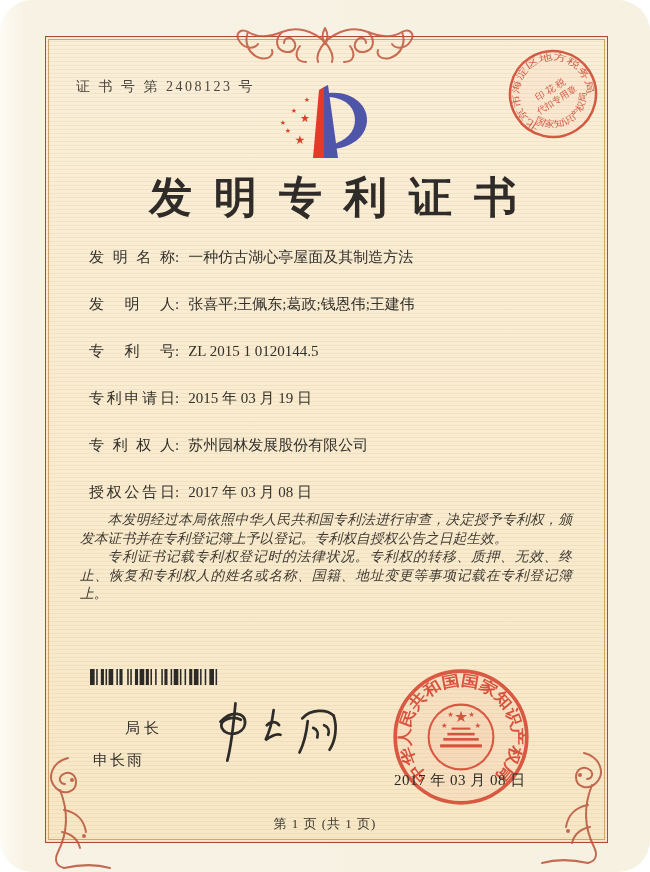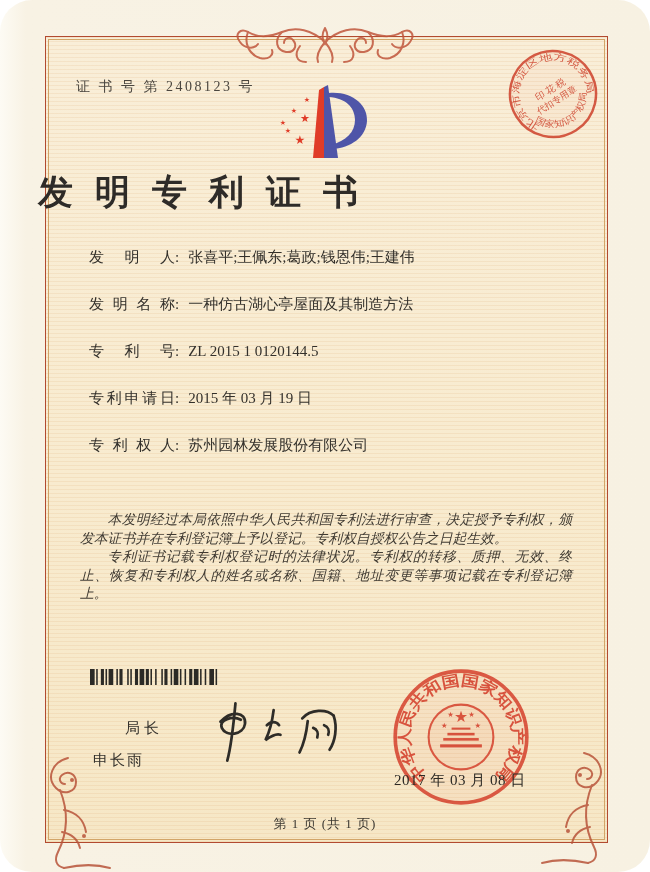--- a/index.html
+++ b/index.html
@@ -25,21 +25,21 @@
     content:""; position:absolute; inset:2px; border:1px solid #d2a568;
   }
   .ornament{ position:absolute; z-index:3; }
   .cert-no{
     position:absolute; left:76px; top:78px; z-index:4;
     font-size:14px; letter-spacing:2.5px; color:#4b463f;
   }
   .logo{ position:absolute; left:272px; top:84px; width:108px; height:84px; z-index:4; }
   .title{
     position:absolute; left:0; right:0; top:169px; z-index:4;
-    font-size:35px; font-weight:bold; color:#2e2b28;
+    text-align:center; font-size:43px; font-weight:bold; color:#2e2b28;
     letter-spacing:22px; padding-left:38px; 
   }
   .fields{ position:absolute; left:89px; top:247px; width:490px; z-index:4; }
   .field-row{ margin-bottom:26px; font-size:15px; line-height:21px; white-space:nowrap; }
   .field-label{ display:inline-block; width:86px; text-align:justify; text-align-last:justify; }
   .field-colon{ margin-right:9px; }
   .paragraphs{
     position:absolute; left:80px; top:511px; width:492px; z-index:4;
     font-size:13.8px; line-height:18.6px; text-align:justify; font-style:italic; color:#403b33;
   }
@@ -124,33 +124,36 @@
       <text x="11" y="41" font-size="7">★</text>
       <text x="16" y="49" font-size="7">★</text>
       <text x="28" y="60" font-size="12">★</text>
     </g>
   </svg>
 
   <div class="title">发明专利证书</div>
 
   <div class="fields">
     <div class="field-row">
+      <span class="field-label">发 明 名 称</span><span class="field-colon">:</span><span class="field-value">一种仿古湖心亭屋面及其制造方法</span>
+    </div>
+    <div class="field-row">
       <span class="field-label">发 明 人</span><span class="field-colon">:</span><span class="field-value">张喜平;王佩东;葛政;钱恩伟;王建伟</span>
     </div>
     <div class="field-row">
-      <span class="field-label">发 明 名 称</span><span class="field-colon">:</span><span class="field-value">一种仿古湖心亭屋面及其制造方法</span>
-    </div>
-    <div class="field-row">
       <span class="field-label">专 利 号</span><span class="field-colon">:</span><span class="field-value">ZL 2015 1 0120144.5</span>
     </div>
     <div class="field-row">
       <span class="field-label">专利申请日</span><span class="field-colon">:</span><span class="field-value">2015 年 03 月 19 日</span>
     </div>
     <div class="field-row">
       <span class="field-label">专 利 权 人</span><span class="field-colon">:</span><span class="field-value">苏州园林发展股份有限公司</span>
+    </div>
+    <div class="field-row">
+      <span class="field-label">授权公告日</span><span class="field-colon">:</span><span class="field-value">2017 年 03 月 08 日</span>
     </div>
   </div>
 
   <div class="paragraphs">
     <p>本发明经过本局依照中华人民共和国专利法进行审查，决定授予专利权，颁发本证书并在专利登记簿上予以登记。专利权自授权公告之日起生效。</p>
     <p>专利证书记载专利权登记时的法律状况。专利权的转移、质押、无效、终止、恢复和专利权人的姓名或名称、国籍、地址变更等事项记载在专利登记簿上。</p>
   </div>
 
   <svg class="barcode" id="barcode" width="165" height="16" viewBox="0 0 165 16">
       <rect x="0" y="0" width="4.65" height="16" fill="#2b2a26"></rect>

